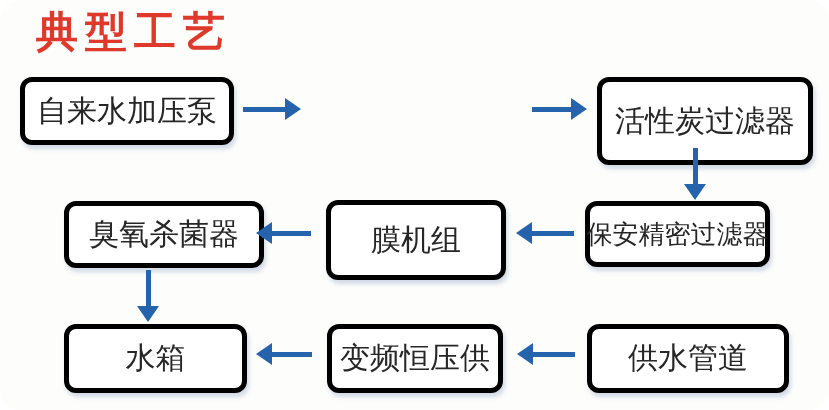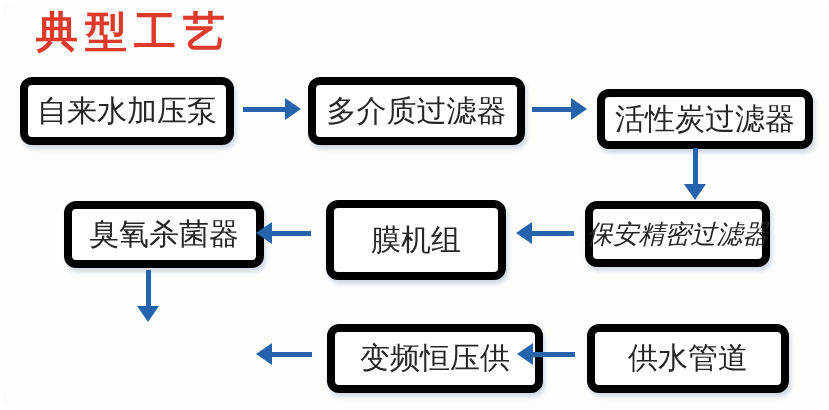--- a/index.html
+++ b/index.html
@@ -6,26 +6,26 @@
   body{font-family:"Liberation Sans","DejaVu Sans",sans-serif;}
   .stage{
     position:relative;width:829px;height:410px;background:#fdfdfc;overflow:hidden;border-radius:20px;
   }
   .title{
     position:absolute;left:36px;top:4px;margin:0;
     font-size:42px;font-weight:bold;letter-spacing:7px;color:#de392b;
   }
   .node{
     position:absolute;box-sizing:border-box;
-    background:#ffffff;border:8px solid #000000;border-radius:12px;
+    background:#ffffff;border:5px solid #000000;border-radius:12px;
     display:flex;align-items:center;justify-content:center;
     box-shadow:2px 4px 4px rgba(110,140,180,0.30);
     color:#262626;font-size:30px;white-space:nowrap;
   }
-  .node.small{font-size:26px;font-style:italic;}
+  .node.small{font-size:26px;}
   .arrow{position:absolute;}
   .arrow .bar{position:absolute;background:#2563ac;}
   .arrow.h{height:22px;}
   .arrow.h .bar{top:9px;height:5px;}
   .arrow.right .bar{left:0;right:13px;}
   .arrow.right .head{
     position:absolute;right:0;top:0;width:0;height:0;
     border-top:11px solid transparent;border-bottom:11px solid transparent;
     border-left:16px solid #2563ac;
   }
@@ -52,30 +52,27 @@
 
   <div class="node" style="left:20px;top:77px;width:214px;height:68px">
     <span>自来水加压泵</span>
   </div>
 
   <div class="arrow h right" style="left:243px;top:98px;width:58px">
     <i class="bar"></i>
       <i class="head"></i>
   </div>
 
-  <div class="node" style="left:308px;top:77px;width:217px;height:68px">
-    <span>多介质过滤器</span>
-  </div>
 
   <div class="arrow h right" style="left:532px;top:98px;width:55px">
     <i class="bar"></i>
       <i class="head"></i>
   </div>
 
-  <div class="node" style="left:597px;top:89px;width:216px;height:60px">
+  <div class="node" style="left:597px;top:77px;width:216px;height:88px">
     <span>活性炭过滤器</span>
   </div>
 
   <div class="arrow v down" style="left:684px;top:148px;height:52px">
     <i class="bar"></i>
       <i class="head"></i>
   </div>
 
   <div class="node" style="left:64px;top:201px;width:200px;height:67px">
     <span>臭氧杀菌器</span>
@@ -97,27 +94,30 @@
 
   <div class="node small" style="left:585px;top:201px;width:185px;height:66px">
     <span>保安精密过滤器</span>
   </div>
 
   <div class="arrow v down" style="left:137px;top:270px;height:52px">
     <i class="bar"></i>
       <i class="head"></i>
   </div>
 
+  <div class="node" style="left:64px;top:324px;width:183px;height:69px">
+    <span>水箱</span>
+  </div>
 
   <div class="arrow h left" style="left:256px;top:343px;width:56px">
     <i class="bar"></i>
       <i class="head"></i>
   </div>
 
-  <div class="node" style="left:327px;top:324px;width:216px;height:69px">
+  <div class="node" style="left:327px;top:324px;width:176px;height:69px">
     <span>变频恒压供</span>
   </div>
 
   <div class="arrow h left" style="left:517px;top:343px;width:58px">
     <i class="bar"></i>
       <i class="head"></i>
   </div>
 
   <div class="node" style="left:587px;top:324px;width:202px;height:69px">
     <span>供水管道</span>

